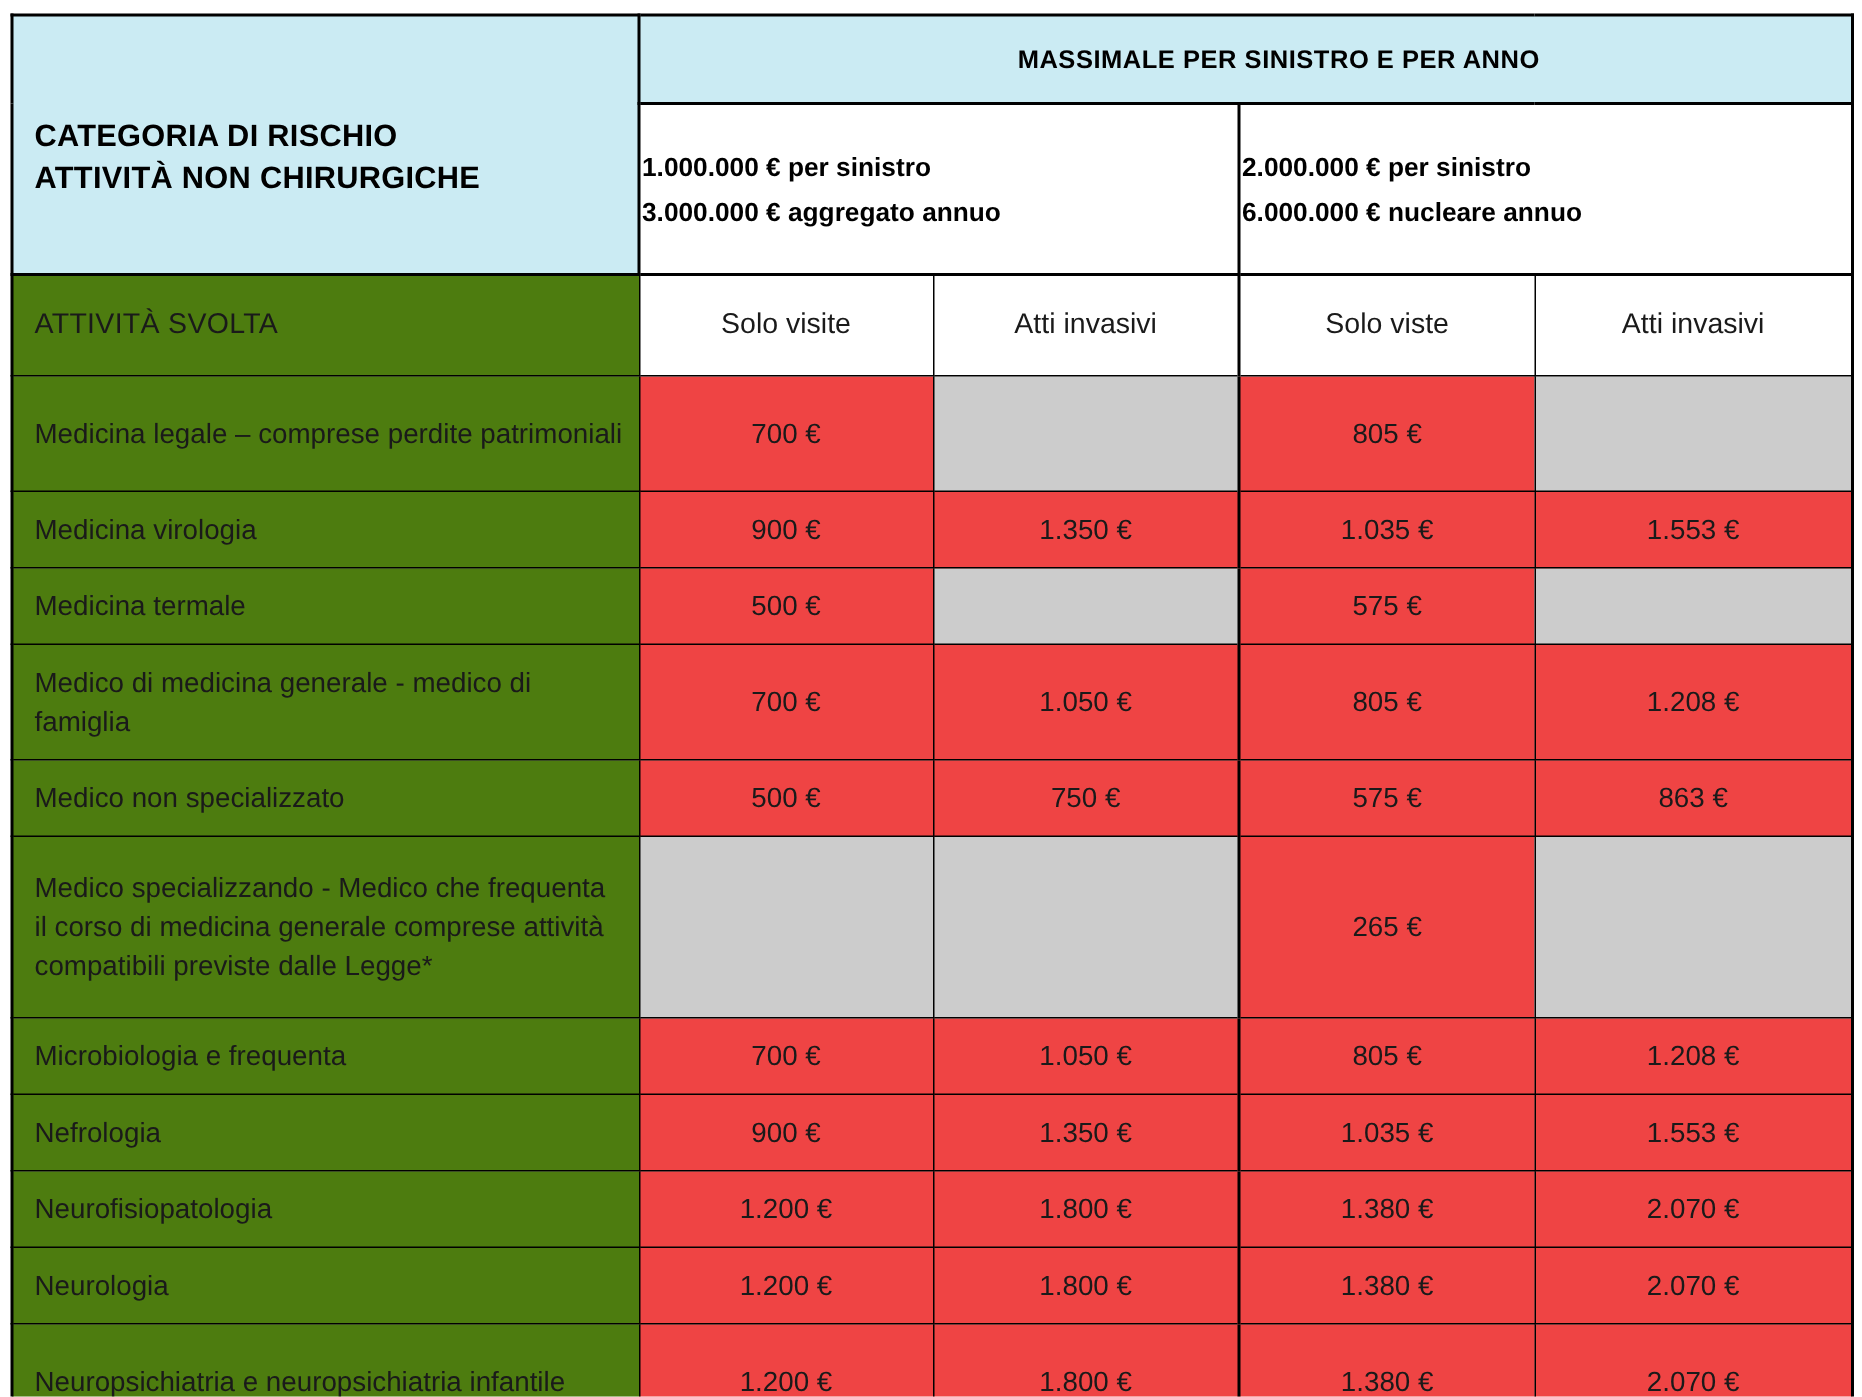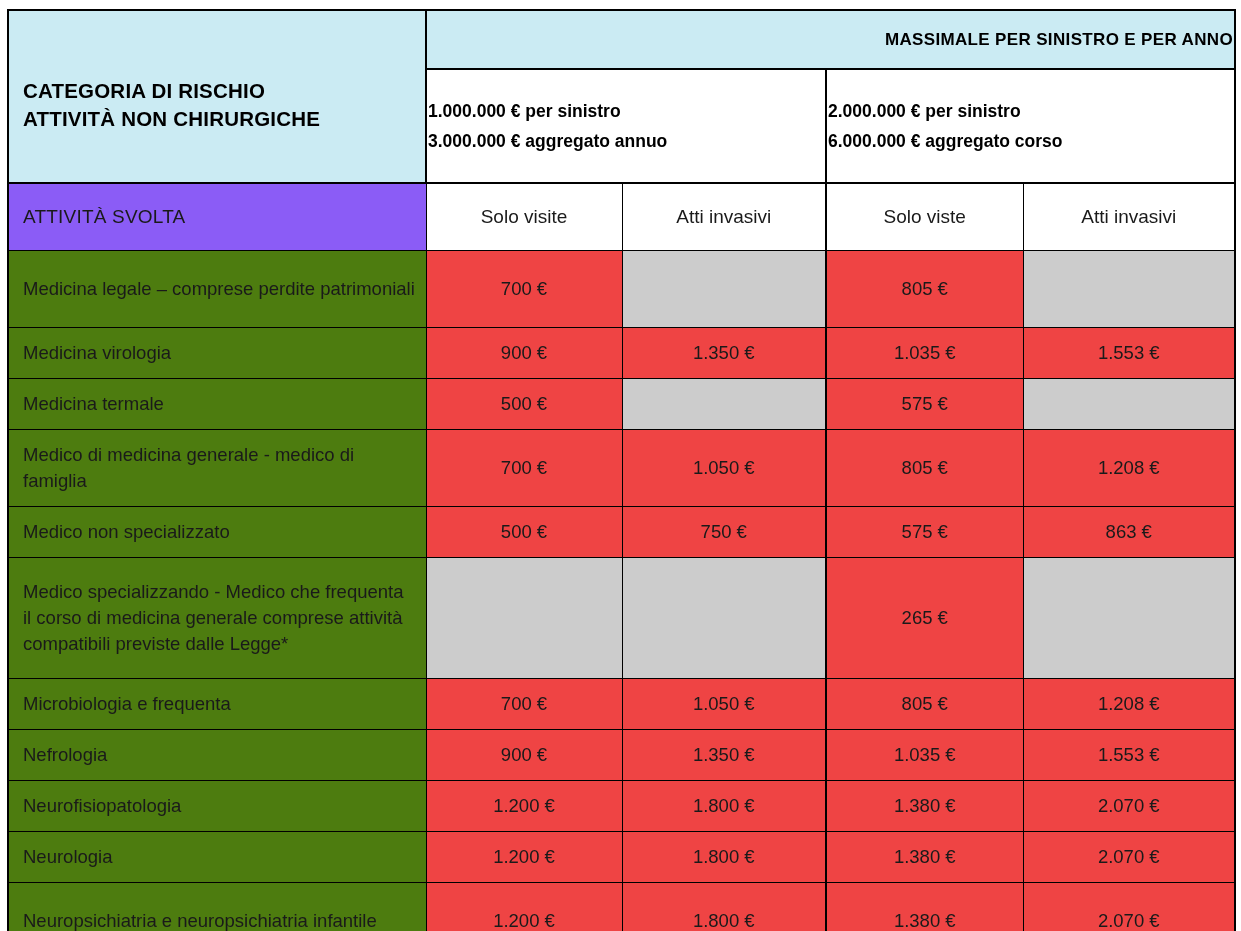--- a/index.html
+++ b/index.html
@@ -45,21 +45,21 @@
     font-weight: bold;
     font-size: 20.5px;
     letter-spacing: 0.2px;
     color: #000000;
     line-height: 1.36;
     white-space: nowrap;
   }
   td.hdr-massimale {
     background: #cbebf3;
     border: 2px solid #000000;
-    text-align: right;
+    text-align: center;
     vertical-align: middle;
     height: 52px;
     font-weight: bold;
     font-size: 17px;
     letter-spacing: 0.35px;
     color: #000000;
     padding-left: 45px;
   }
   td.hdr-limit {
     border: 2px solid #000000;
@@ -69,21 +69,21 @@
     font-weight: bold;
     font-size: 17.5px;
     color: #000000;
     line-height: 1.75;
   }
   .lim-line { white-space: nowrap; }
 
   
   td.sub-activity {
     border: 1.6px solid #000000;
-    background: #8b5cf6;
+    background: #4d7c0f;
     height: 64px;
     padding: 0 0 0 14px;
     vertical-align: middle;
     font-size: 19px;
     color: #1a1a1a;
     letter-spacing: 0.2px;
   }
   td.sub-col {
     border: 1.6px solid #000000;
     background: #ffffff;
@@ -144,21 +144,21 @@
         </td>
         <td class="hdr-massimale" colspan="4">MASSIMALE PER SINISTRO E PER ANNO</td>
       </tr>
       <tr>
         <td class="hdr-limit" colspan="2">
           <div class="lim-line">1.000.000  € per sinistro</div>
           <div class="lim-line">3.000.000 € aggregato annuo</div>
         </td>
         <td class="hdr-limit" colspan="2">
           <div class="lim-line">2.000.000  € per sinistro</div>
-          <div class="lim-line">6.000.000 € aggregato corso</div>
+          <div class="lim-line">6.000.000 € nucleare annuo</div>
         </td>
       </tr>
       <tr>
         <td class="sub-activity">ATTIVITÀ SVOLTA</td>
         <td class="sub-col">Solo visite</td>
         <td class="sub-col">Atti invasivi</td>
         <td class="sub-col thick-left">Solo viste</td>
         <td class="sub-col">Atti invasivi</td>
       </tr>
     </thead>

